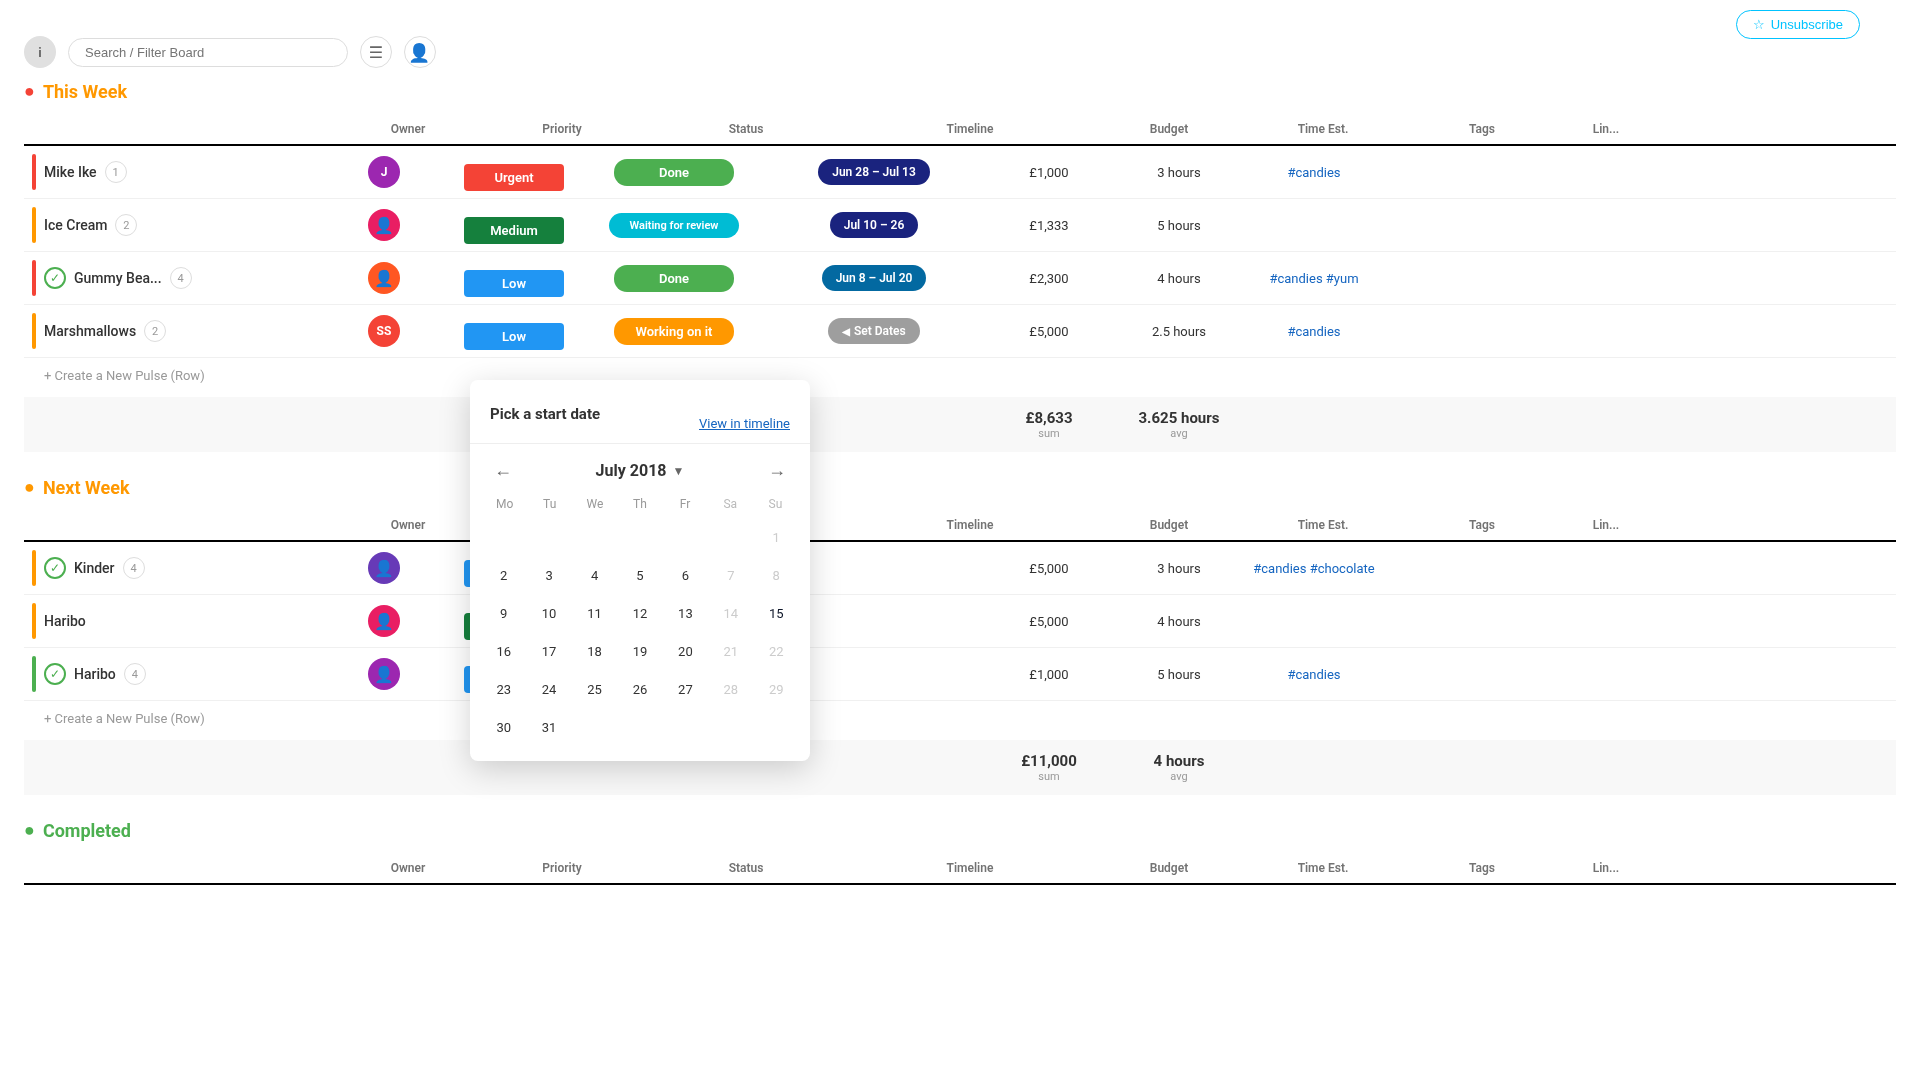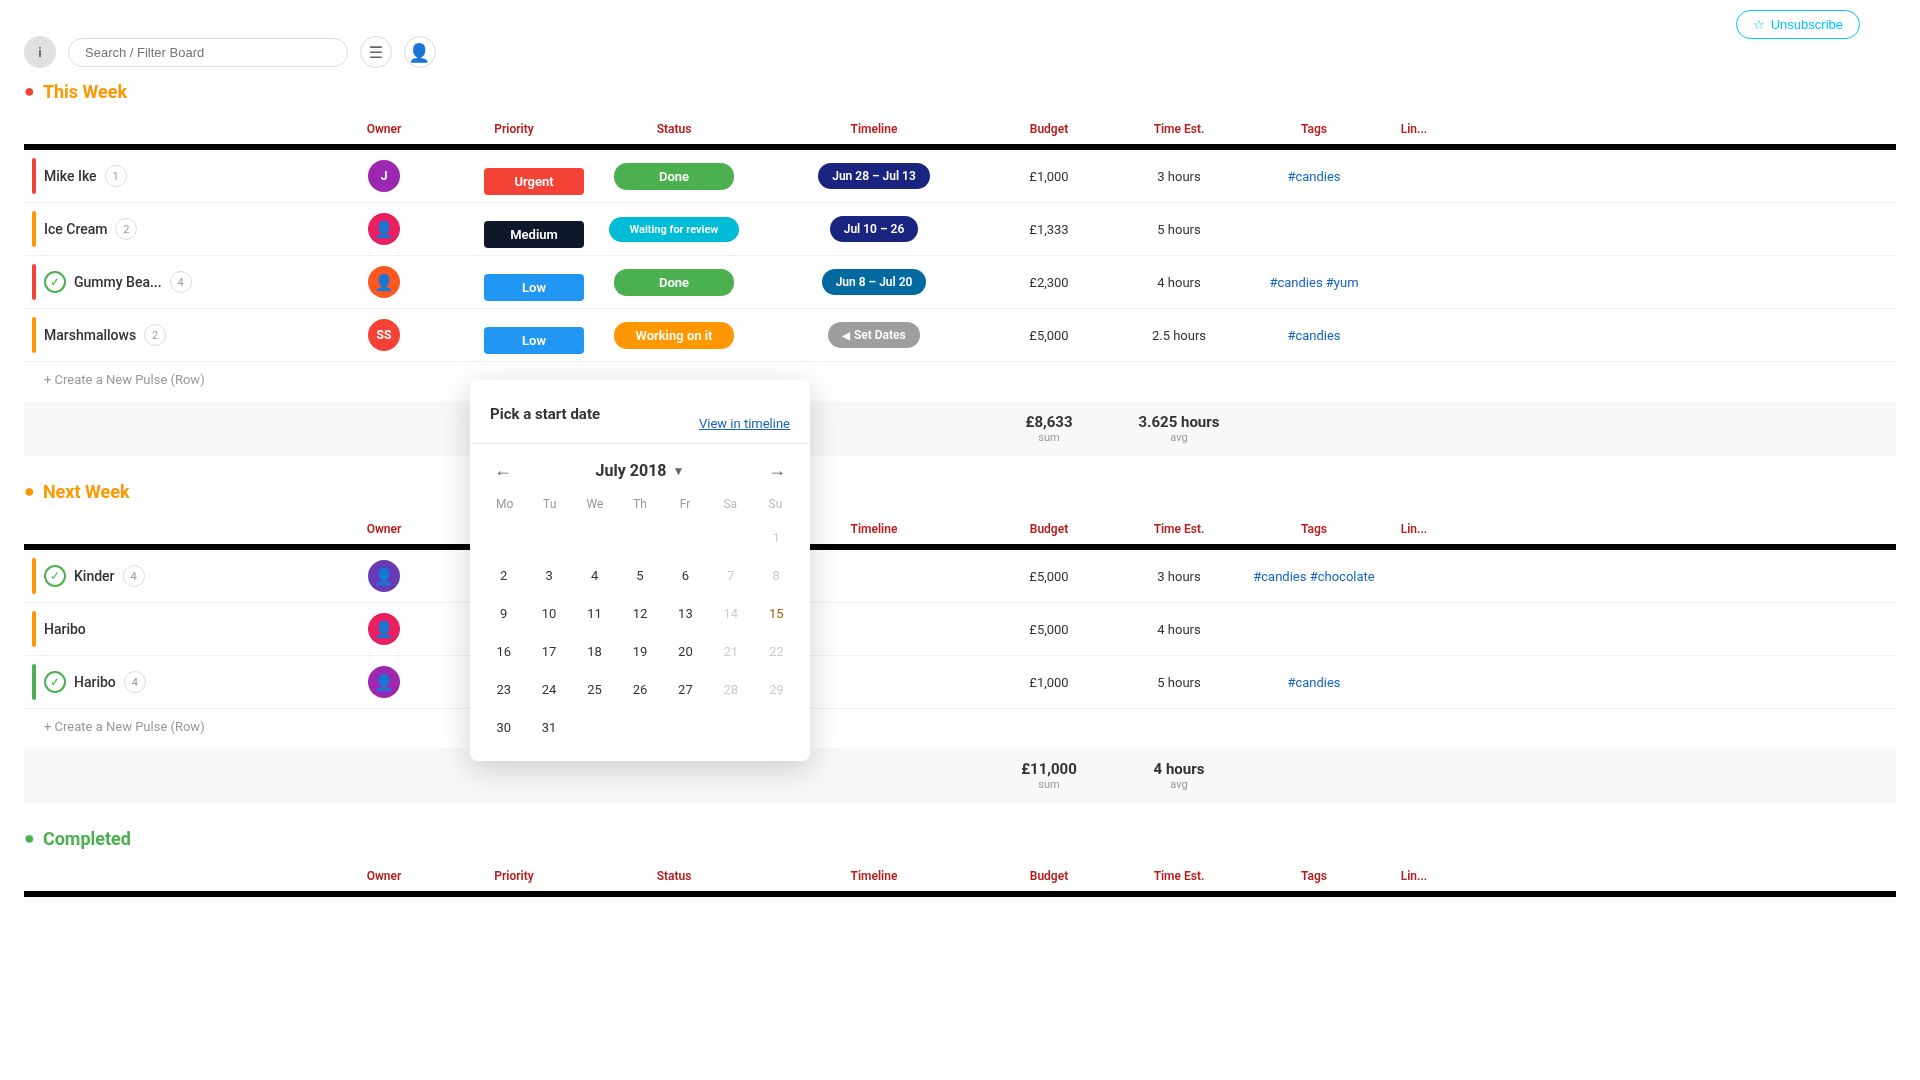--- a/index.html
+++ b/index.html
@@ -16,36 +16,36 @@
 
     .unsubscribe-btn { margin-left: auto; border: 1px solid #00c3ff; border-radius: 20px; padding: 6px 16px; background: transparent; color: #00c3ff; font-size: 13px; cursor: pointer; display: flex; align-items: center; gap: 6px; position: absolute; right: 60px; top: 10px; }
 
     .section { padding: 0 24px 24px; position: relative; }
     .section-header { display: flex; align-items: center; gap: 8px; margin-bottom: 12px; }
     .section-toggle { color: #f00; font-size: 18px; cursor: pointer; }
     .section-title { font-size: 18px; font-weight: 700; }
     .section-title.orange { color: #ff9800; }
     .section-title.green { color: #4caf50; }
 
-    .table-header { display: grid; grid-template-columns: 300px 120px 140px 180px 220px 130px 130px 140px 60px; align-items: center; padding: 8px 0; border-bottom: 6px solid #000000; color: #b91c1c; font-size: 12px; font-weight: 600; }
+    .table-header { display: grid; grid-template-columns: 300px 120px 140px 180px 220px 130px 130px 140px 60px; align-items: center; padding: 8px 0; border-bottom: 2px solid #000000; color: #737373; font-size: 12px; font-weight: 600; gap: 24px; }
     .table-row { display: grid; grid-template-columns: 300px 120px 140px 180px 220px 130px 130px 140px 60px; align-items: center; border-bottom: 1px solid #f0f0f0; min-height: 50px; }
 
     .row-name { display: flex; align-items: center; gap: 8px; padding: 8px 0 8px 8px; }
     .row-indicator { width: 4px; height: 36px; background: #f44336; border-radius: 2px; }
     .row-name-text { font-size: 14px; font-weight: 500; color: #333; }
     .row-num { width: 22px; height: 22px; border-radius: 50%; border: 1px solid #ddd; display: flex; align-items: center; justify-content: center; font-size: 11px; color: #999; }
     .check-icon { width: 22px; height: 22px; border-radius: 50%; border: 2px solid #4caf50; display: flex; align-items: center; justify-content: center; color: #4caf50; font-size: 12px; }
 
     .owner-cell { display: flex; justify-content: center; }
     .avatar { width: 32px; height: 32px; border-radius: 50%; display: flex; align-items: center; justify-content: center; color: #fff; font-size: 12px; font-weight: 700; }
 
-    .priority-cell { display: flex; justify-content: flex-end; margin-top: 11px; }
+    .priority-cell { display: flex; justify-content: center; margin-top: 11px; }
     .priority-badge { padding: 6px 16px; border-radius: 4px; color: #fff; font-size: 13px; font-weight: 600; text-align: center; min-width: 100px; }
     .priority-urgent { background: #f44336; }
-    .priority-medium { background: #0f172a; }
+    .priority-medium { background: #15803d; }
     .priority-low { background: #2196f3; }
 
     .status-cell { display: flex; justify-content: center; }
     .status-badge { padding: 6px 20px; border-radius: 13px; color: #fff; font-size: 13px; font-weight: 600; text-align: center; min-width: 120px; }
     .status-done { background: #4caf50; }
     .status-waiting { background: #00bcd4; }
     .status-working { background: #ff9800; }
 
     .timeline-cell { display: flex; justify-content: center; }
     .timeline-badge { padding: 6px 14px; border-radius: 20px; color: #fff; font-size: 12px; font-weight: 600; display: flex; align-items: center; gap: 4px; }
@@ -393,21 +393,21 @@
           <div class="cal-day">5</div>
           <div class="cal-day">6</div>
           <div class="cal-day disabled" style="color: rgb(204, 204, 204);">7</div>
           <div class="cal-day disabled" style="color: rgb(204, 204, 204);">8</div>
           <div class="cal-day">9</div>
           <div class="cal-day">10</div>
           <div class="cal-day">11</div>
           <div class="cal-day">12</div>
           <div class="cal-day">13</div>
           <div class="cal-day disabled" style="color: rgb(204, 204, 204);">14</div>
-          <div class="cal-day disabled" style="color: #a16207;">15</div>
+          <div class="cal-day disabled" style="color: #0f172a;">15</div>
           <div class="cal-day">16</div>
           <div class="cal-day">17</div>
           <div class="cal-day">18</div>
           <div class="cal-day">19</div>
           <div class="cal-day">20</div>
           <div class="cal-day disabled" style="color: rgb(204, 204, 204);">21</div>
           <div class="cal-day disabled" style="color: rgb(204, 204, 204);">22</div>
           <div class="cal-day">23</div>
           <div class="cal-day">24</div>
           <div class="cal-day">25</div>

